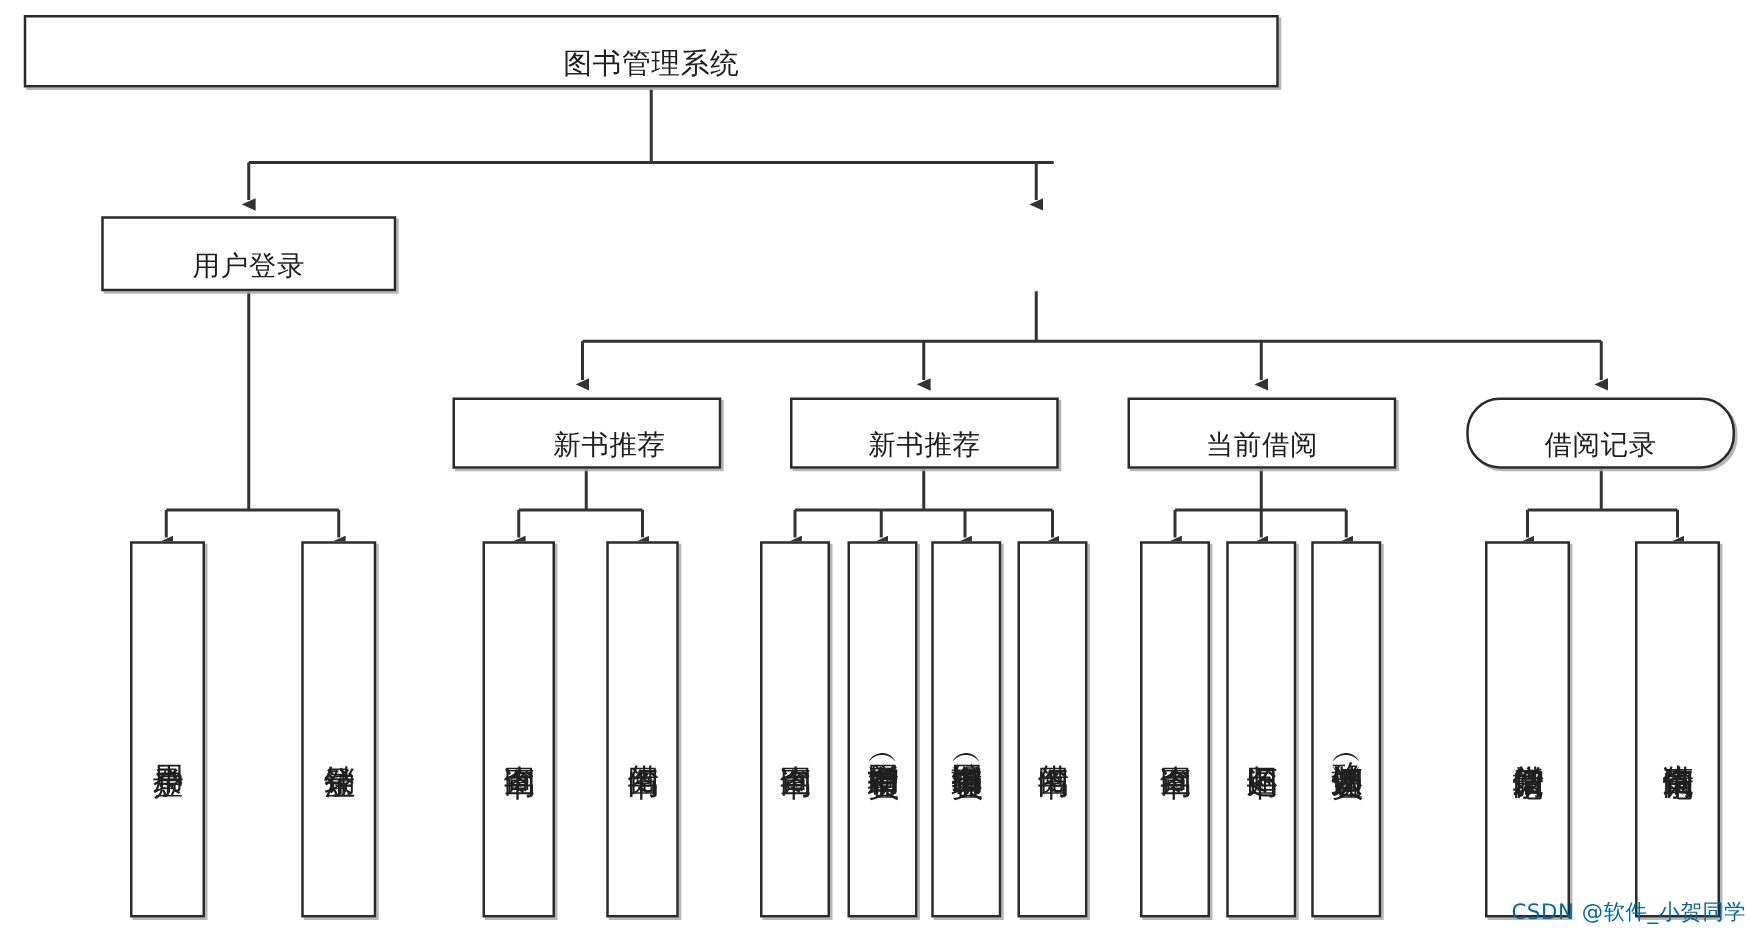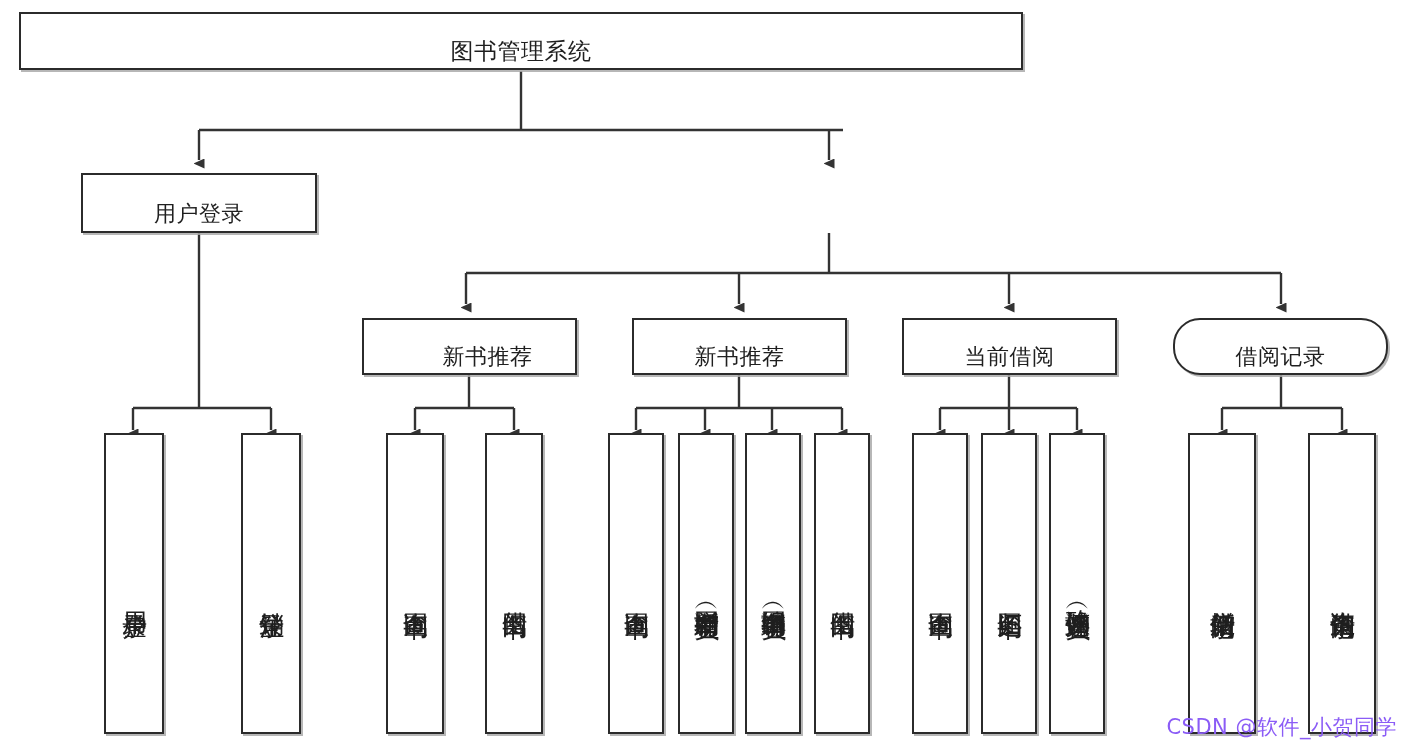--- a/index.html
+++ b/index.html
@@ -67,22 +67,22 @@
     white-space: nowrap;
     max-height: 290px;
   }
   .node.vert.tall .label {
     max-height: 290px;
   }
   .watermark {
     position: absolute;
     right: 8px;
     bottom: 6px;
-    font-size: 21px;
-    color: #8b5cf6;
+    font-size: 17px;
+    color: #0369a1;
     letter-spacing: 0.5px;
     white-space: nowrap;
     user-select: none;
   }
 </style>
 </head>
 <body>
 
 <div id="diagram-root">
 

